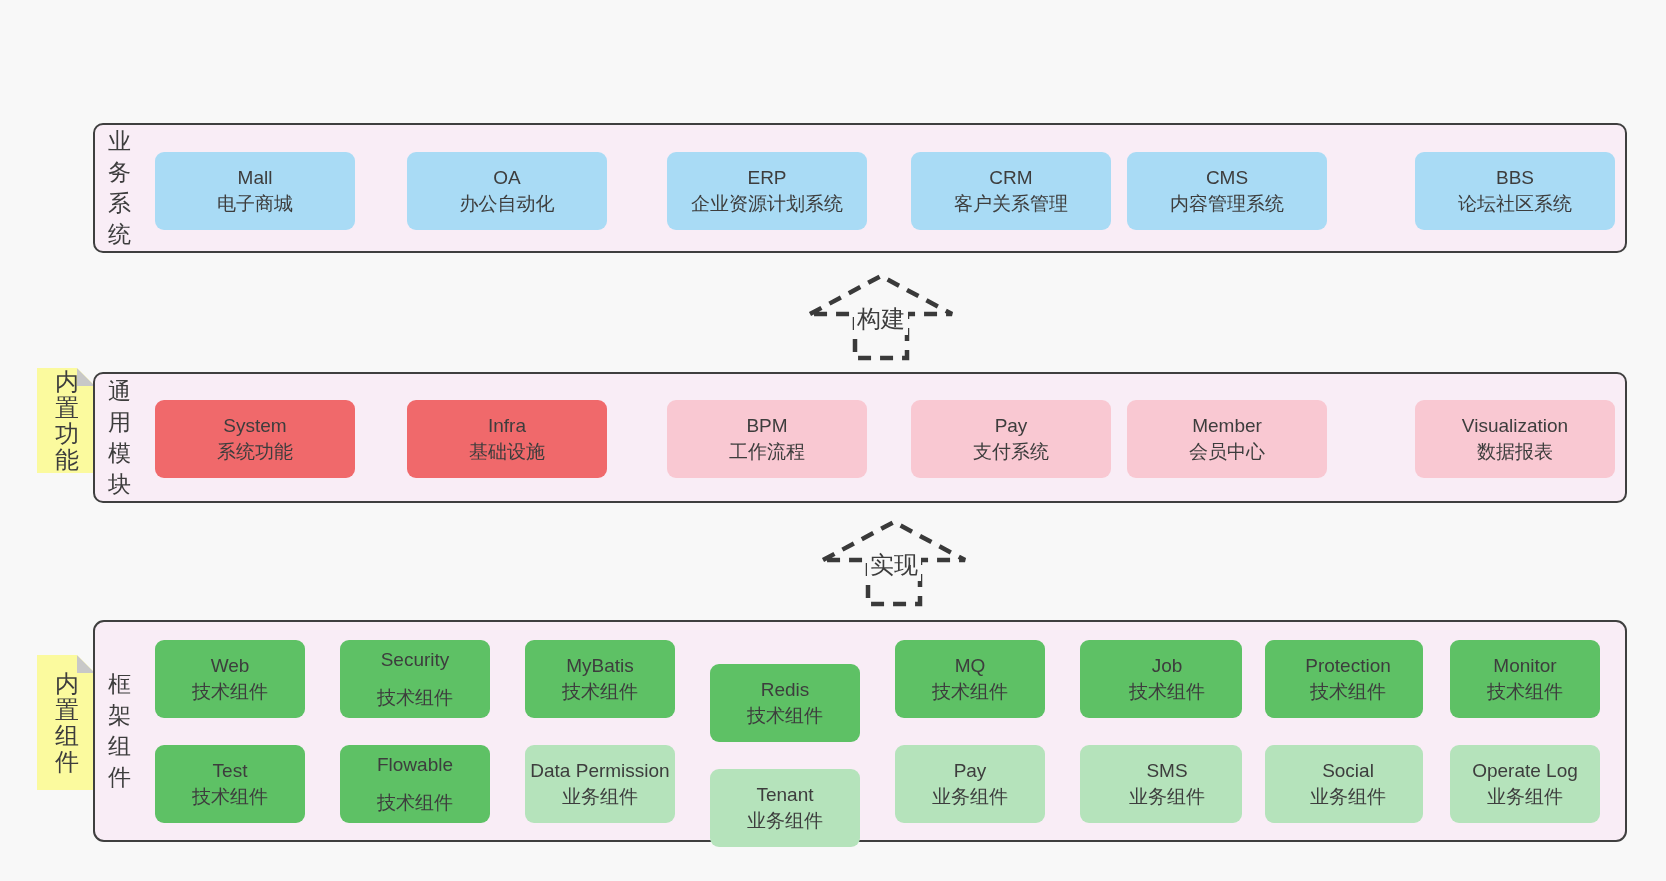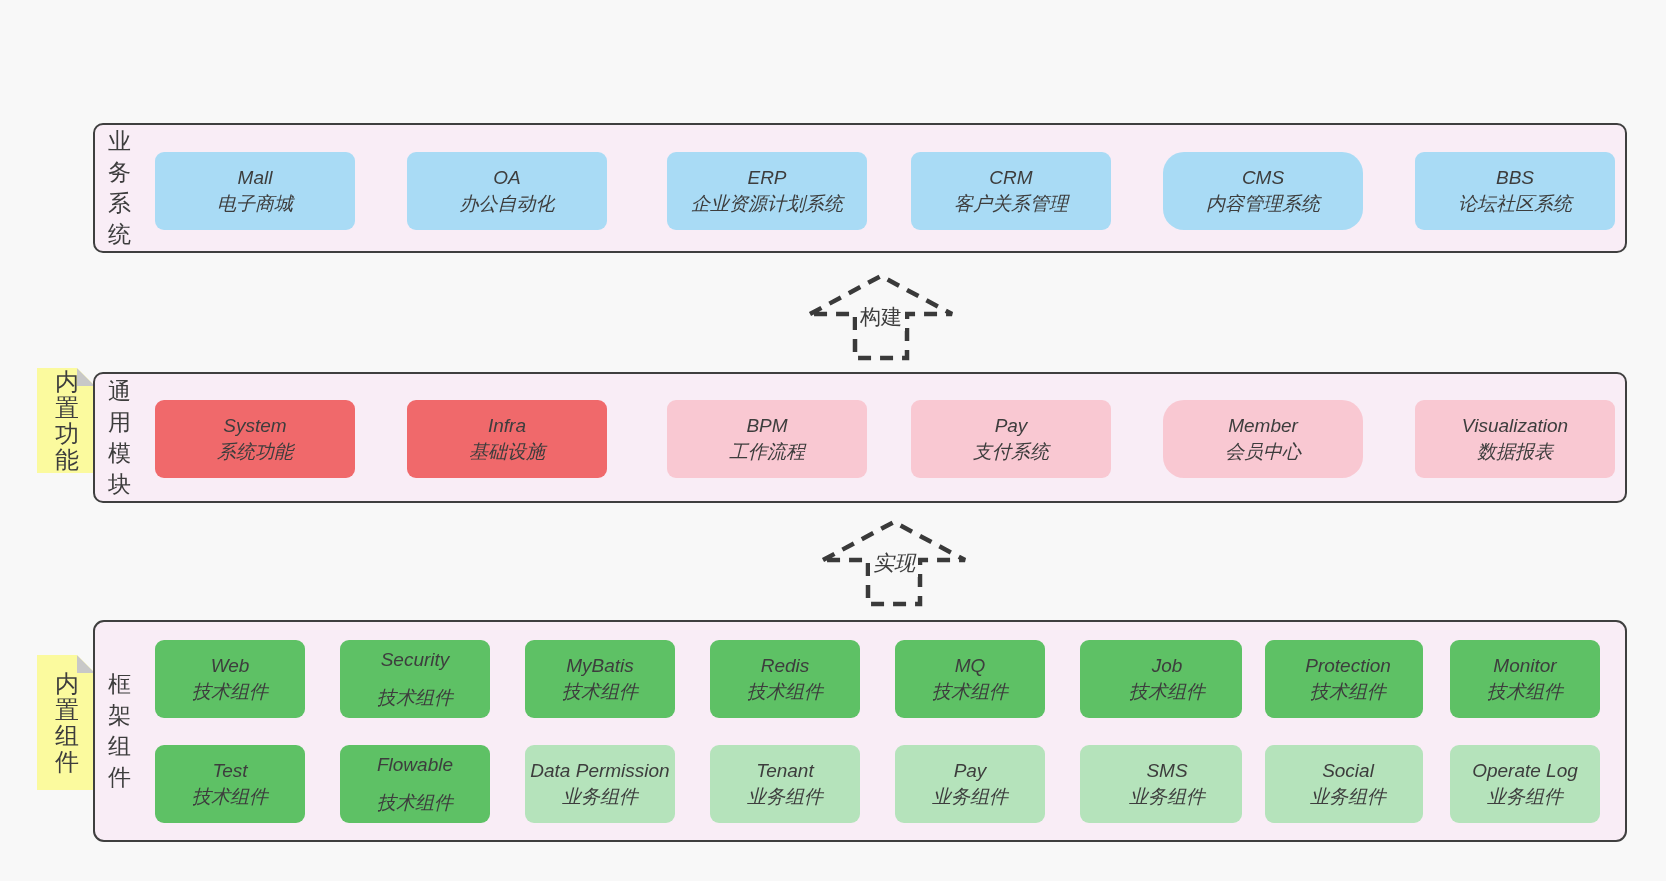--- a/index.html
+++ b/index.html
@@ -12,57 +12,57 @@
   #panel-business   { top:123px; height:130px;padding-left:7px; }
   #panel-modules    { top:372px; height:131px; }
   #panel-components { top:620px; height:222px;border-radius:11px; }
 
   .vlabel { position:absolute; left:11px; top:50%; transform:translateY(-50%);
             width:27px; font-size:23px; line-height:31px; text-align:center;
             word-break:break-all; color:var(--text,#3d3d3d); }
 
   .box { position:absolute; width:200px; height:78px; border-radius:9px;
          display:flex; flex-direction:column; align-items:flex-end; justify-content:center;
-         text-align:center; font-size:19px; line-height:26px; color:var(--text,#3d3d3d);font-style:italic; }
+         text-align:center; font-size:19px; line-height:26px; color:var(--text,#3d3d3d); }
   .box.sm { width:150px; }
   .box .l1, .box .l2 { display:block; width:100%; }
   .blue   { background:var(--box-blue,#a9dbf5); }
   .red    { background:var(--box-red,#f0696b); }
   .pink   { background:var(--box-pink,#f9c8d2); }
   .gdark  { background:var(--box-green-dark,#5ec165); }
   .glight { background:var(--box-green-light,#b5e3bb); }
 
   
   .c0 { left:60px; }  .c1 { left:312px; } .c2 { left:564px;margin-left:8px; }
-  .c3 { left:816px; } .c4 { left:1068px;border-radius:21px; } .c5 { left:1320px; }
+  .c3 { left:816px; } .c4 { left:1032px; } .c5 { left:1320px; }
   #panel-business .box { top:27px; }
   #panel-modules  .box { top:26px; }
   
-  .s0 { left:60px; }  .s1 { left:245px;gap:12px; } .s2 { left:430px; } .s3 { left:615px; }
+  .s0 { left:60px; }  .s1 { left:245px;gap:12px; } .s2 { left:430px; } .s3 { left:615px;margin-top:24px; }
   .s4 { left:800px; } .s5 { left:985px;padding-left:12px; } .s6 { left:1170px;padding-left:8px; } .s7 { left:1355px; }
   #panel-components .row1 { top:18px; }
   #panel-components .row2 { top:123px; }
 
   .note { position:absolute; width:58px; z-index:1; background:var(--note-bg,#fbfa9e);
           clip-path:polygon(0 0, calc(100% - 18px) 0, 100% 18px, 100% 100%, 0 100%); }
   #note-features { left:37px; top:368px; height:105px; }
   #note-components { left:37px; top:655px; height:135px; }
   .note .fold { position:absolute; top:0; right:0; width:18px; height:18px;
                 background:var(--note-fold,#c8c8c8);
                 clip-path:polygon(0 0, 100% 100%, 0 100%); }
   .note .ntext { position:absolute; left:50%; top:50%; transform:translate(-50%,-50%);
                  width:22px; font-size:24px; line-height:26px; text-align:center;
                  word-break:break-all; color:var(--text,#3d3d3d); }
 
   .arrow { position:absolute; width:150px; height:92px; z-index:0; }
   #arrow-build { left:806px; top:270px; }
-  #arrow-implement { left:819px; top:516px;font-style:italic; }
+  #arrow-implement { left:819px; top:516px; }
   .arrow svg { display:block; }
   .arrow .alabel { position:absolute; left:50%; top:33px; transform:translateX(-50%);
-                   font-size:21px; color:var(--text,#3d3d3d);
+                   font-size:24px; color:var(--text,#3d3d3d);
                    background:var(--page-bg,#f8f8f8); padding:0 3px; white-space:nowrap; }
 </style>
 </head>
 <body>
 
 <div id="screen">
 
   <div class="note" id="note-features">
     <div class="fold"></div>
     <div class="ntext">内置功能</div>

